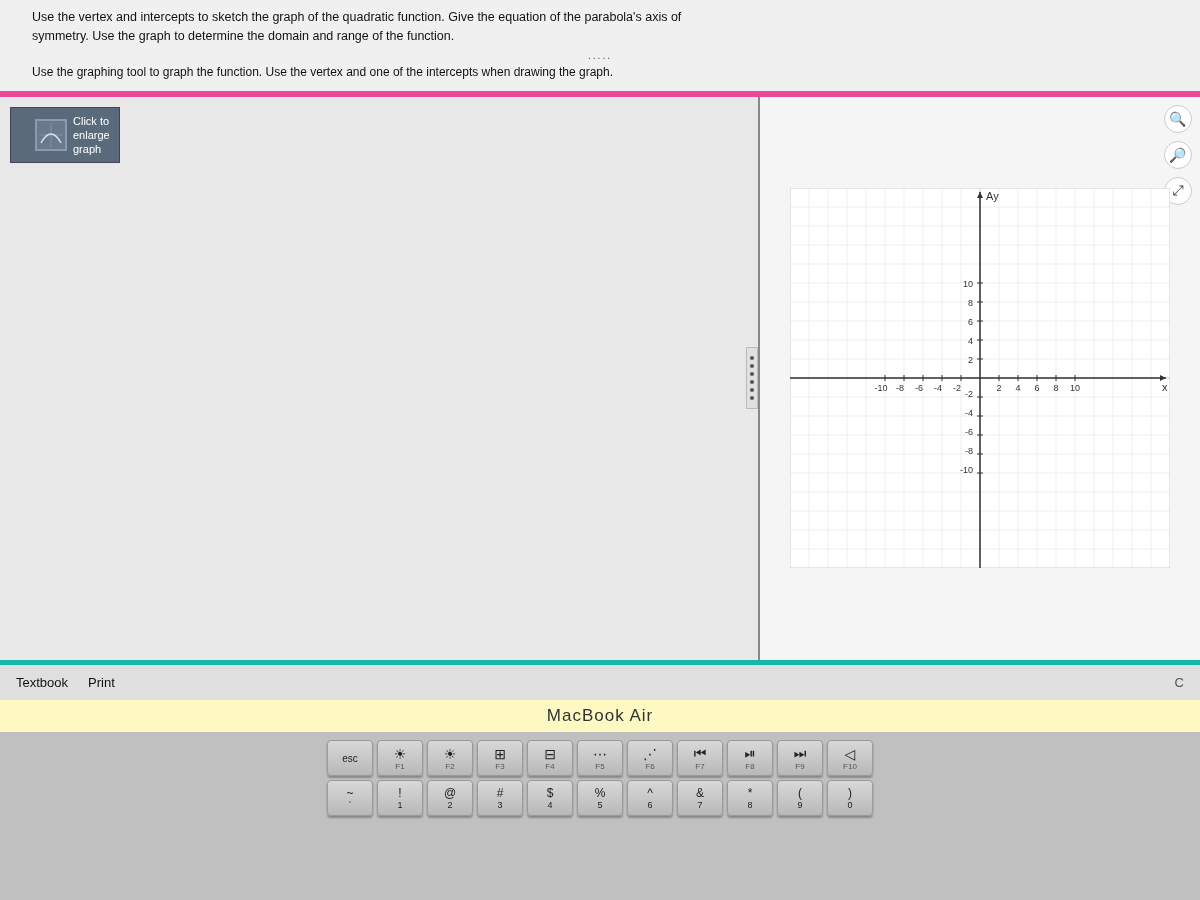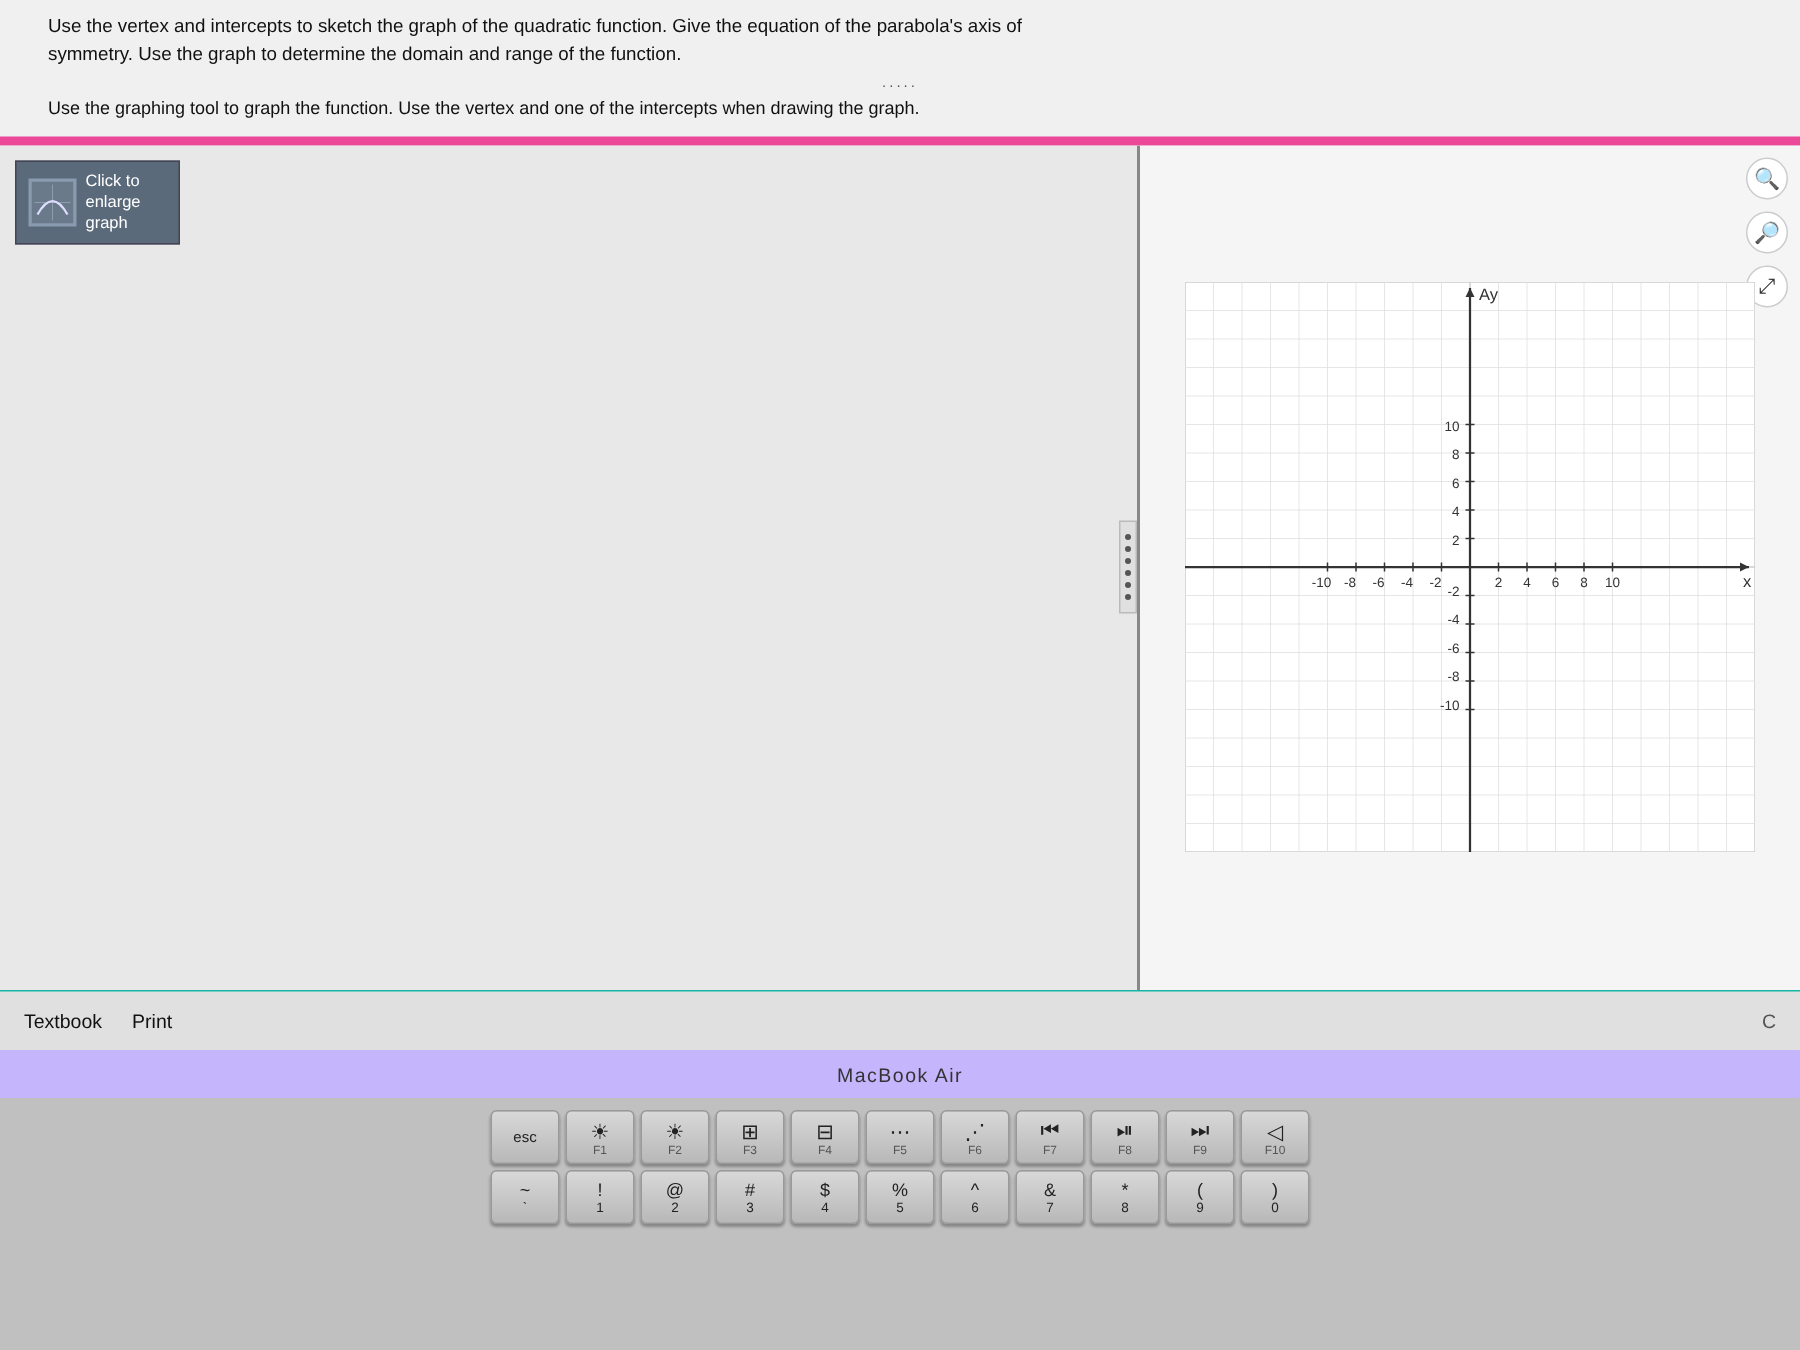--- a/index.html
+++ b/index.html
@@ -77,21 +77,21 @@
       position: absolute;
       top: 10px;
       left: 10px;
       width: 110px;
       background: #5a6a7a;
       color: white;
       font-size: 11px;
       display: flex;
       align-items: center;
       gap: 6px;
-      padding: 6px 8px;
+      padding: 6px 24px;
       cursor: pointer;
       border: 1px solid #445;
     }
 
     .enlarge-icon {
       width: 32px;
       height: 32px;
       background: #8a9ab0;
       display: flex;
       align-items: center;
@@ -175,44 +175,44 @@
     }
 
     
     .bottom-bar {
       height: 40px;
       background: #e0e0e0;
       display: flex;
       align-items: center;
       padding: 0 16px;
       gap: 20px;
-      border-top: 1px solid #14b8a6;
+      border-top: 5px solid #14b8a6;
     }
 
     .bottom-link {
       font-size: 13px;
       color: #111;
       cursor: pointer;
       text-decoration: none;
     }
 
     .bottom-right-c {
       margin-left: auto;
       font-size: 13px;
       color: #555;
     }
 
     
     .macbook-label {
       height: 32px;
-      background: #c4b5fd;
+      background: #fef9c3;
       display: flex;
       align-items: center;
       justify-content: center;
-      font-size: 13px;
+      font-size: 17px;
       color: #333;
       letter-spacing: 1px;
     }
 
     
     .keyboard-area {
       background: #c0c0c0;
       flex: 1;
       display: flex;
       flex-direction: column;

